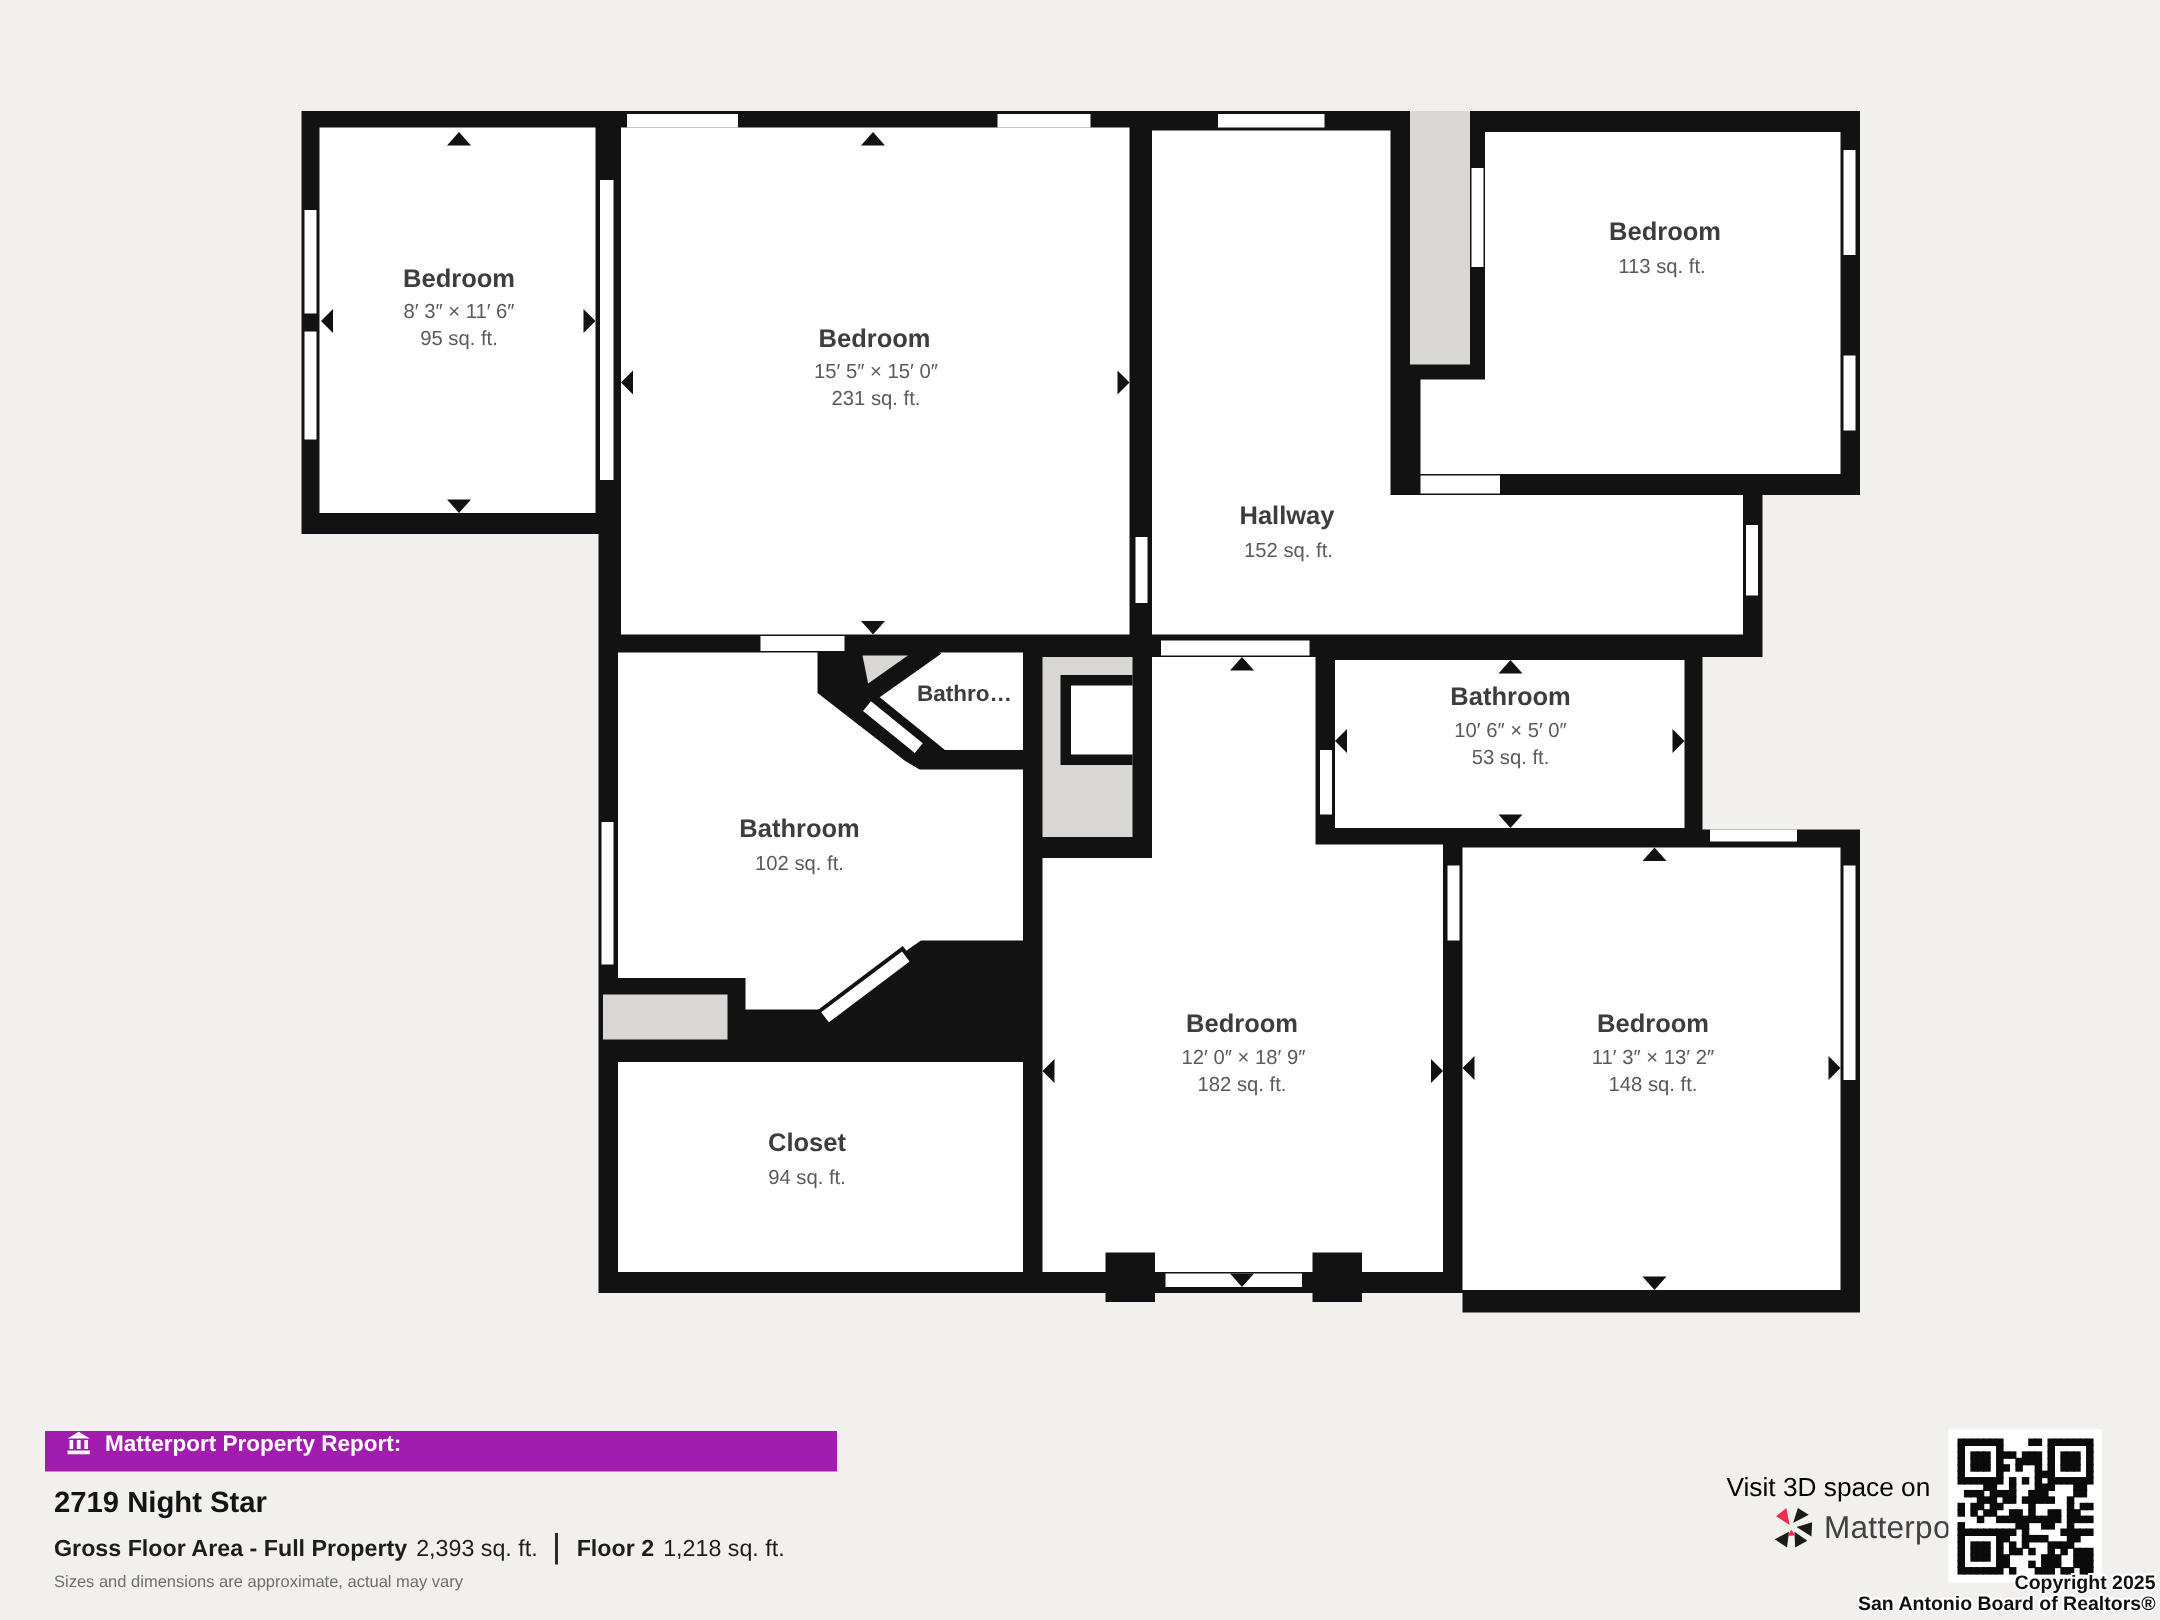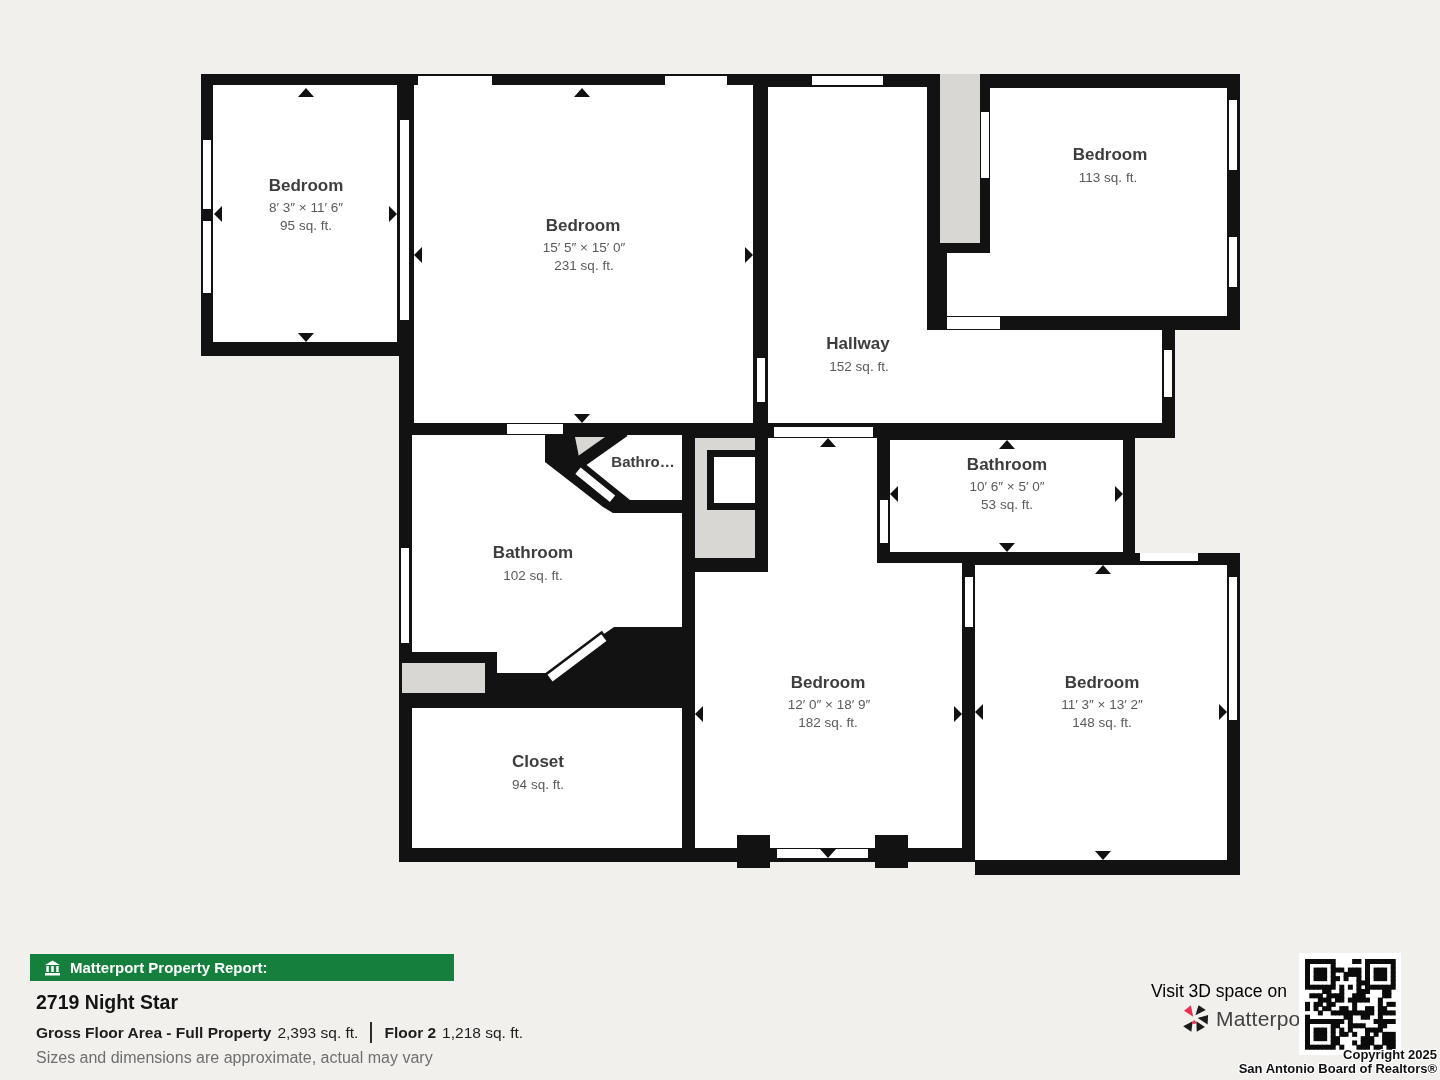--- a/index.html
+++ b/index.html
@@ -10,30 +10,30 @@
   .rname{font:700 17px "Liberation Sans", sans-serif;fill:#3d3d3d;}
   .rname-s{font:700 15px "Liberation Sans", sans-serif;fill:#3d3d3d;}
   .rsub{font:400 13.5px "Liberation Sans", sans-serif;fill:#5a5a5a;}
   .wall{fill:#121212;}
   .roomfill{fill:#ffffff;}
   .grayfill{fill:#d8d7d4;}
   .win{fill:#ffffff;}
   .arrow{fill:#111111;}
   .leaf{fill:#ffffff;stroke:#121212;stroke-width:2.6;}
 
-  .footer-bar{position:absolute;left:30px;top:954px;width:424px;height:27px;
-      background:#15803d;display:flex;align-items:center;gap:9px;padding-left:14px;box-sizing:border-box;}
+  .footer-bar{position:absolute;left:30px;top:954px;width:528px;height:27px;
+      background:#a21caf;display:flex;align-items:flex-start;gap:9px;padding-left:14px;box-sizing:border-box;}
   .footer-bar-label{color:#ffffff;font-size:15px;font-weight:700;}
   .address{position:absolute;left:36px;top:991px;font-size:19.5px;font-weight:700;color:#141414;}
   .gross-line{position:absolute;left:36px;top:1022px;display:flex;align-items:center;
       font-size:15.5px;color:#1d1d1d;white-space:nowrap;}
   .gross-line .b{font-weight:700;margin-right:6px;}
   .gross-line .v{font-weight:400;}
   .gross-line .divider{display:inline-block;width:0;height:21px;border-left:2px solid #2b2b2b;margin:0 12px;}
-  .disclaimer{position:absolute;left:36px;top:1049px;font-size:16px;color:#6e6e6e;}
+  .disclaimer{position:absolute;left:36px;top:1049px;font-size:11px;color:#6e6e6e;}
 
   .visit{position:absolute;left:1151px;top:981px;font-size:17.5px;color:#000000;}
   .brand-row{position:absolute;left:1180px;top:1004px;display:flex;align-items:center;gap:7px;}
   .brand-name{font-size:21px;color:#414141;letter-spacing:0.2px;}
   .brand-mark{font-size:8px;color:#414141;vertical-align:top;position:relative;top:-7px;}
   .qr-box{position:absolute;left:1299px;top:953px;width:102px;height:102px;background:#ffffff;}
   .copyright{position:absolute;right:3px;text-align:left;font-size:13px;font-weight:700;color:#101010;
      text-shadow:-1px -1px 0 #fff,1px -1px 0 #fff,-1px 1px 0 #fff,1px 1px 0 #fff,0 1px 0 #fff,0 -1px 0 #fff,1px 0 0 #fff,-1px 0 0 #fff;}
   .copy1{top:1047px;}
   .copy2{top:1061px;}

